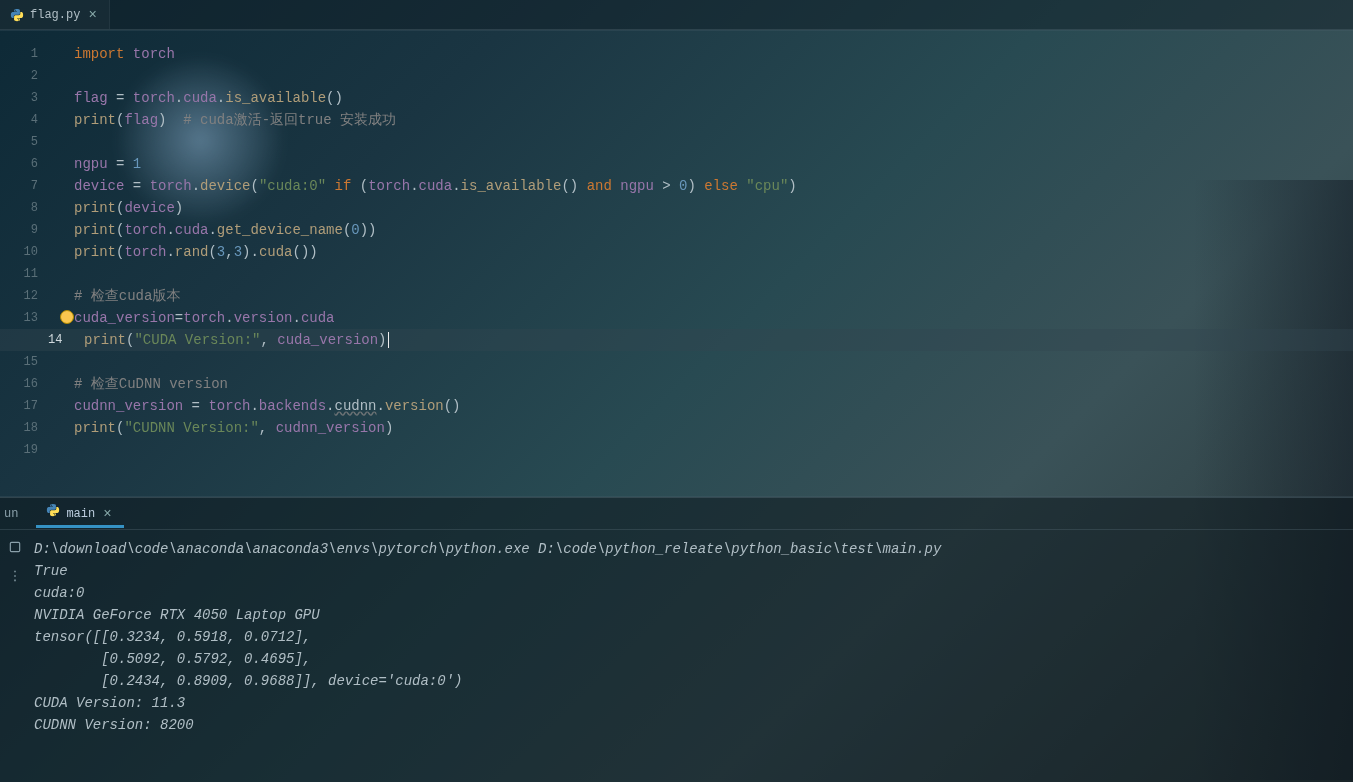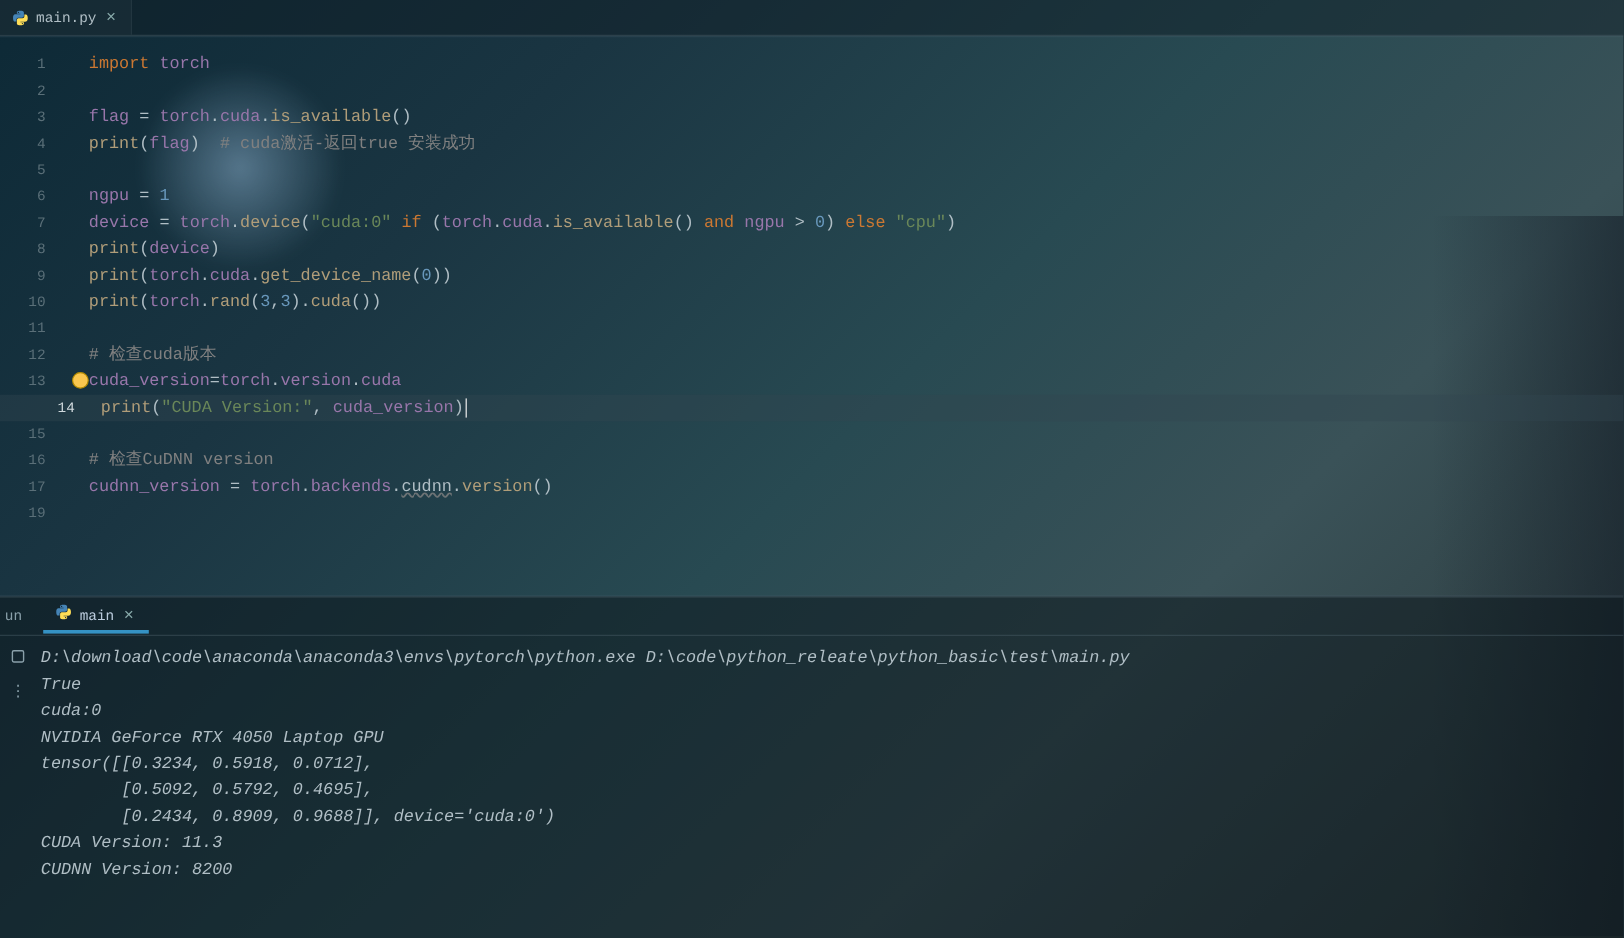--- a/index.html
+++ b/index.html
@@ -171,21 +171,21 @@
 <div class="ide">
 
   <div class="tab-bar">
     <div class="tab">
       <span class="py-icon">
         <svg viewBox="0 0 32 32">
             <path fill="#4584b6" d="M15.9 2c-7 0-6.6 3-6.6 3v3.1h6.7v.9H6.6S2 8.5 2 15.9s4 7 4 7h2.4v-3.4s-.1-4 3.9-4h6.6s3.8.1 3.8-3.6V5.6S23.3 2 15.9 2zm-3.7 2.1a1.2 1.2 0 1 1 0 2.4 1.2 1.2 0 0 1 0-2.4z"></path>
             <path fill="#ffde57" d="M16.1 30c7 0 6.6-3 6.6-3v-3.1H16v-.9h9.4S30 23.5 30 16.1s-4-7-4-7h-2.4v3.4s.1 4-3.9 4h-6.6s-3.8-.1-3.8 3.6v6.3S8.7 30 16.1 30zm3.7-2.1a1.2 1.2 0 1 1 0-2.4 1.2 1.2 0 0 1 0 2.4z"></path>
           </svg>
       </span>
-      <span>main.py</span>
+      <span>flag.py</span>
       <span class="tab-close">×</span>
     </div>
   </div>
 
   <div class="editor-wrap">
     <div class="editor" id="editor">
         <div class="code-row">
           <div class="gutter">1</div>
           <div class="code-cell"><span class="kw">import</span> <span class="ident">torch</span></div>
         </div>
@@ -245,20 +245,24 @@
           <div class="gutter">15</div>
           <div class="code-cell"></div>
         </div>
         <div class="code-row">
           <div class="gutter">16</div>
           <div class="code-cell"><span class="cmt"># 检查CuDNN version</span></div>
         </div>
         <div class="code-row">
           <div class="gutter">17</div>
           <div class="code-cell"><span class="ident">cudnn_version</span><span class="op"> = </span><span class="ident">torch</span><span class="op">.</span><span class="ident">backends</span><span class="op">.</span><span class="wavy">cudnn</span><span class="op">.</span><span class="call">version</span><span class="paren">()</span></div>
+        </div>
+        <div class="code-row">
+          <div class="gutter">18</div>
+          <div class="code-cell"><span class="call">print</span><span class="paren">(</span><span class="str">"CUDNN Version:"</span><span class="op">, </span><span class="ident">cudnn_version</span><span class="paren">)</span></div>
         </div>
         <div class="code-row">
           <div class="gutter">19</div>
           <div class="code-cell"></div>
         </div>
       </div>
   <div class="bulb" style="top: 279px;"></div>
     </div>
 
   <div class="run-panel">

